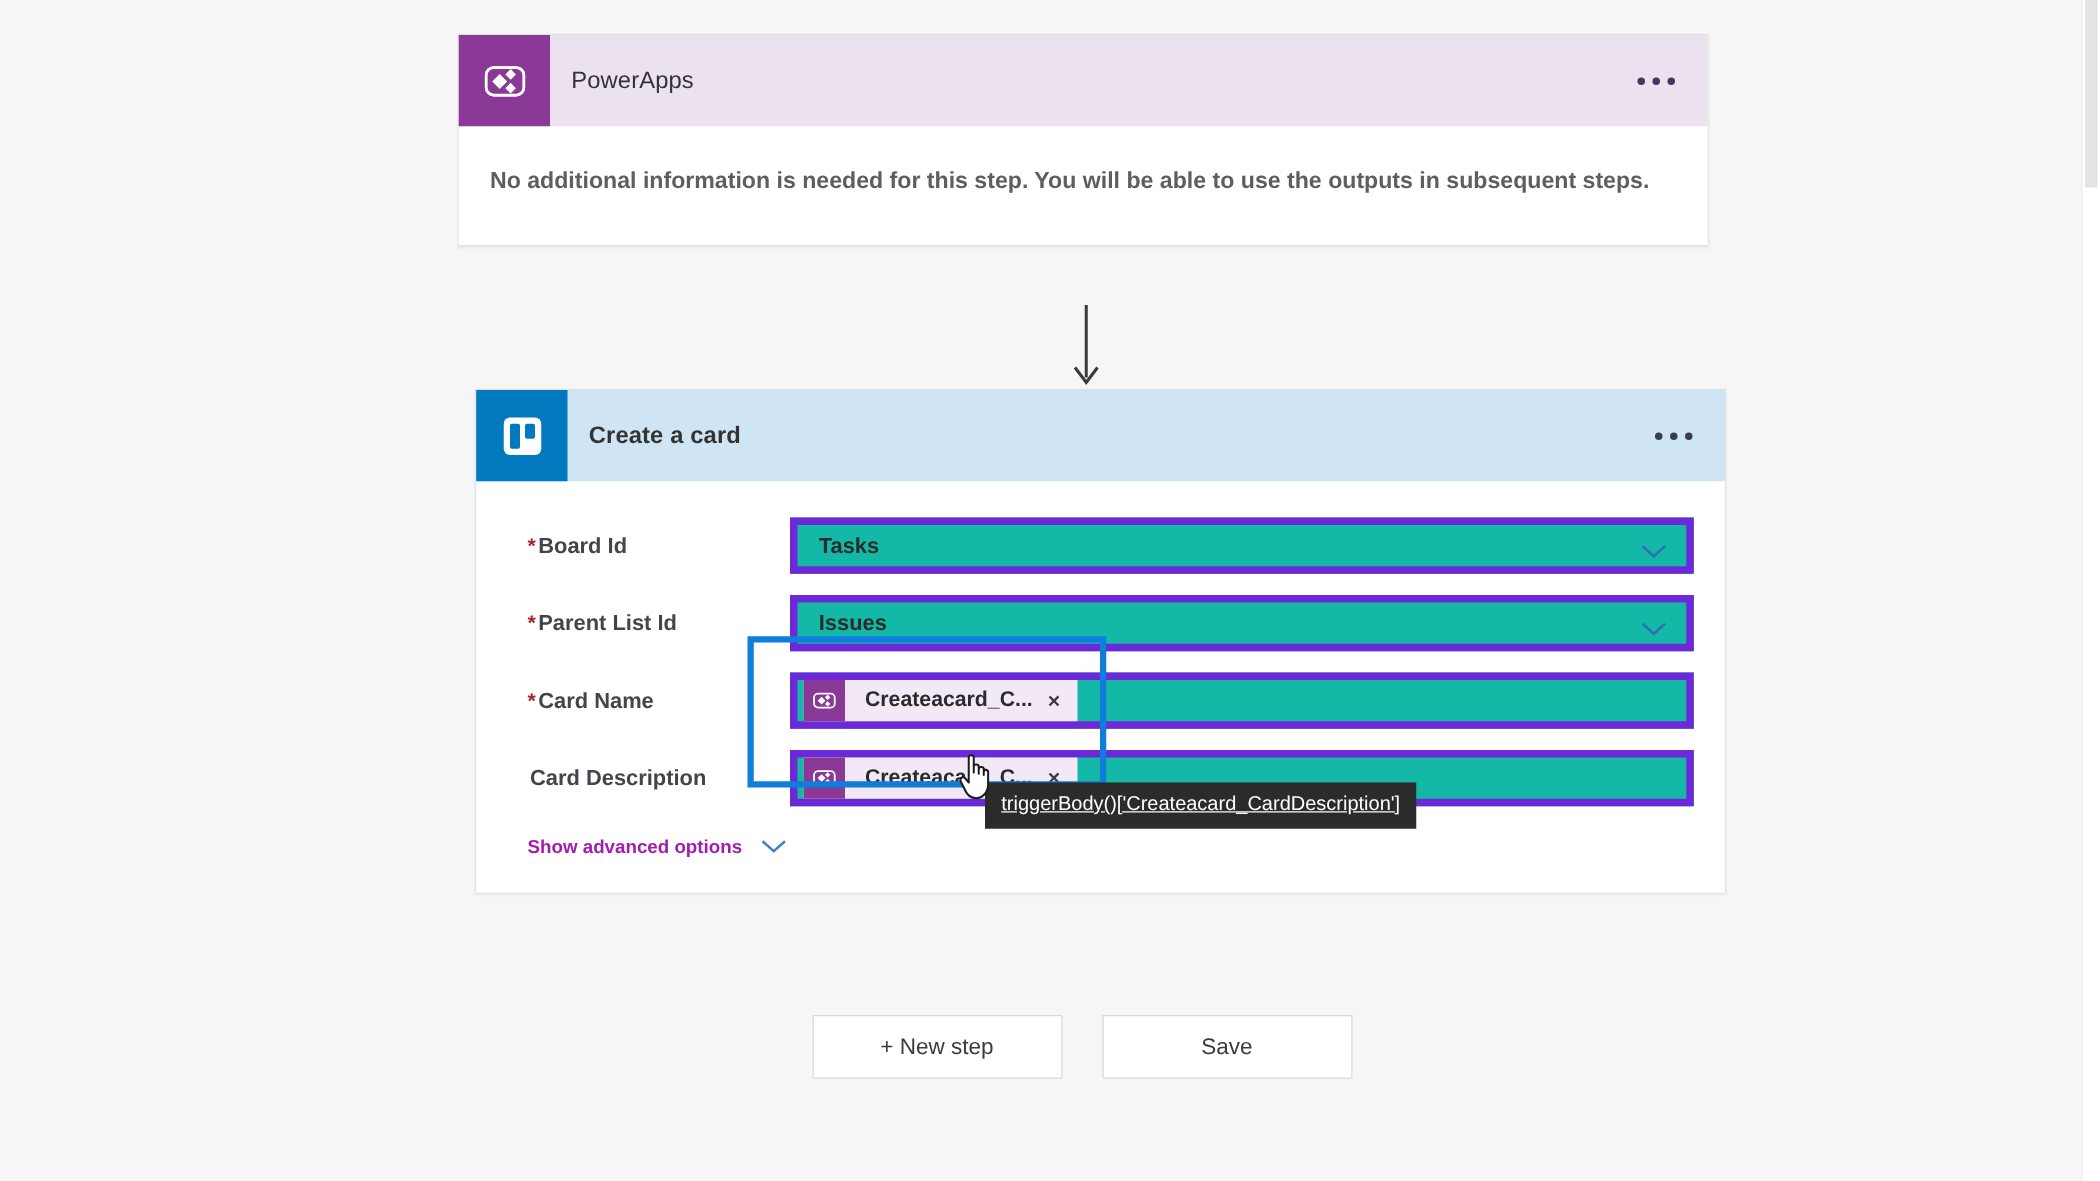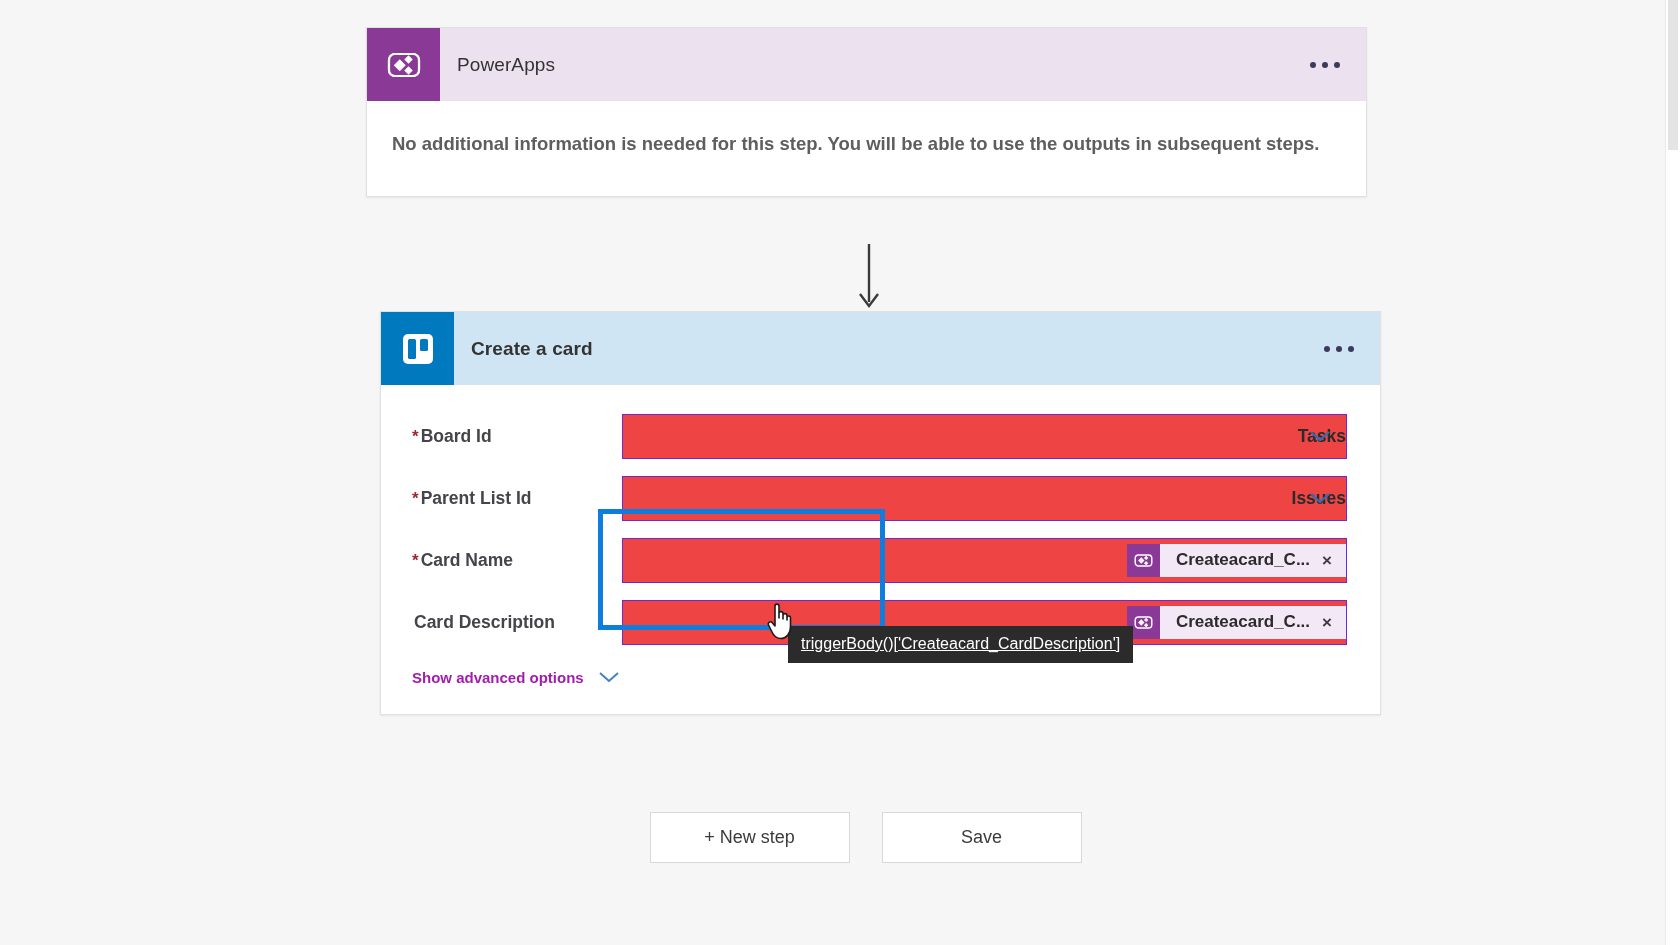--- a/index.html
+++ b/index.html
@@ -128,21 +128,21 @@
     left: 380px;
     top: 311px;
     width: 999px;
     font-weight: bold;
   }
   #trello-card .card-header { background: #cfe5f4; }
   #trello-card .hdr-icon { background: #0079bf; }
 
   .trello-body {
     background: #ffffff;
-    padding: 20px 0 28px 6px;
+    padding: 20px 0 28px 16px;
   }
 
   
   .form-row {
     display: flex;
     align-items: center;
     height: 62px;
     padding: 0 25px;
     position: relative;
   }
@@ -155,28 +155,27 @@
   }
   .form-label .req {
     color: #a4262c;
     margin-right: 2px;
     font-size: 17px;
   }
 
   .field-box {
     flex: 1;
     height: 45px;
-    border: 1px solid #6d28d9;
-    background: #ef4444;
+    border: 6px solid #6d28d9;
+    background: #14b8a6;
     display: flex;
     align-items: center;
     box-sizing: border-box;
     position: relative;
     max-width: 725px;
-    justify-content: flex-end;
   }
   .field-text {
     font-size: 17.5px;
     color: #2b2b2b;
     padding-left: 17px;
     white-space: nowrap;
   }
   .chevron-btn {
     position: absolute;
     right: 0; top: 0;

